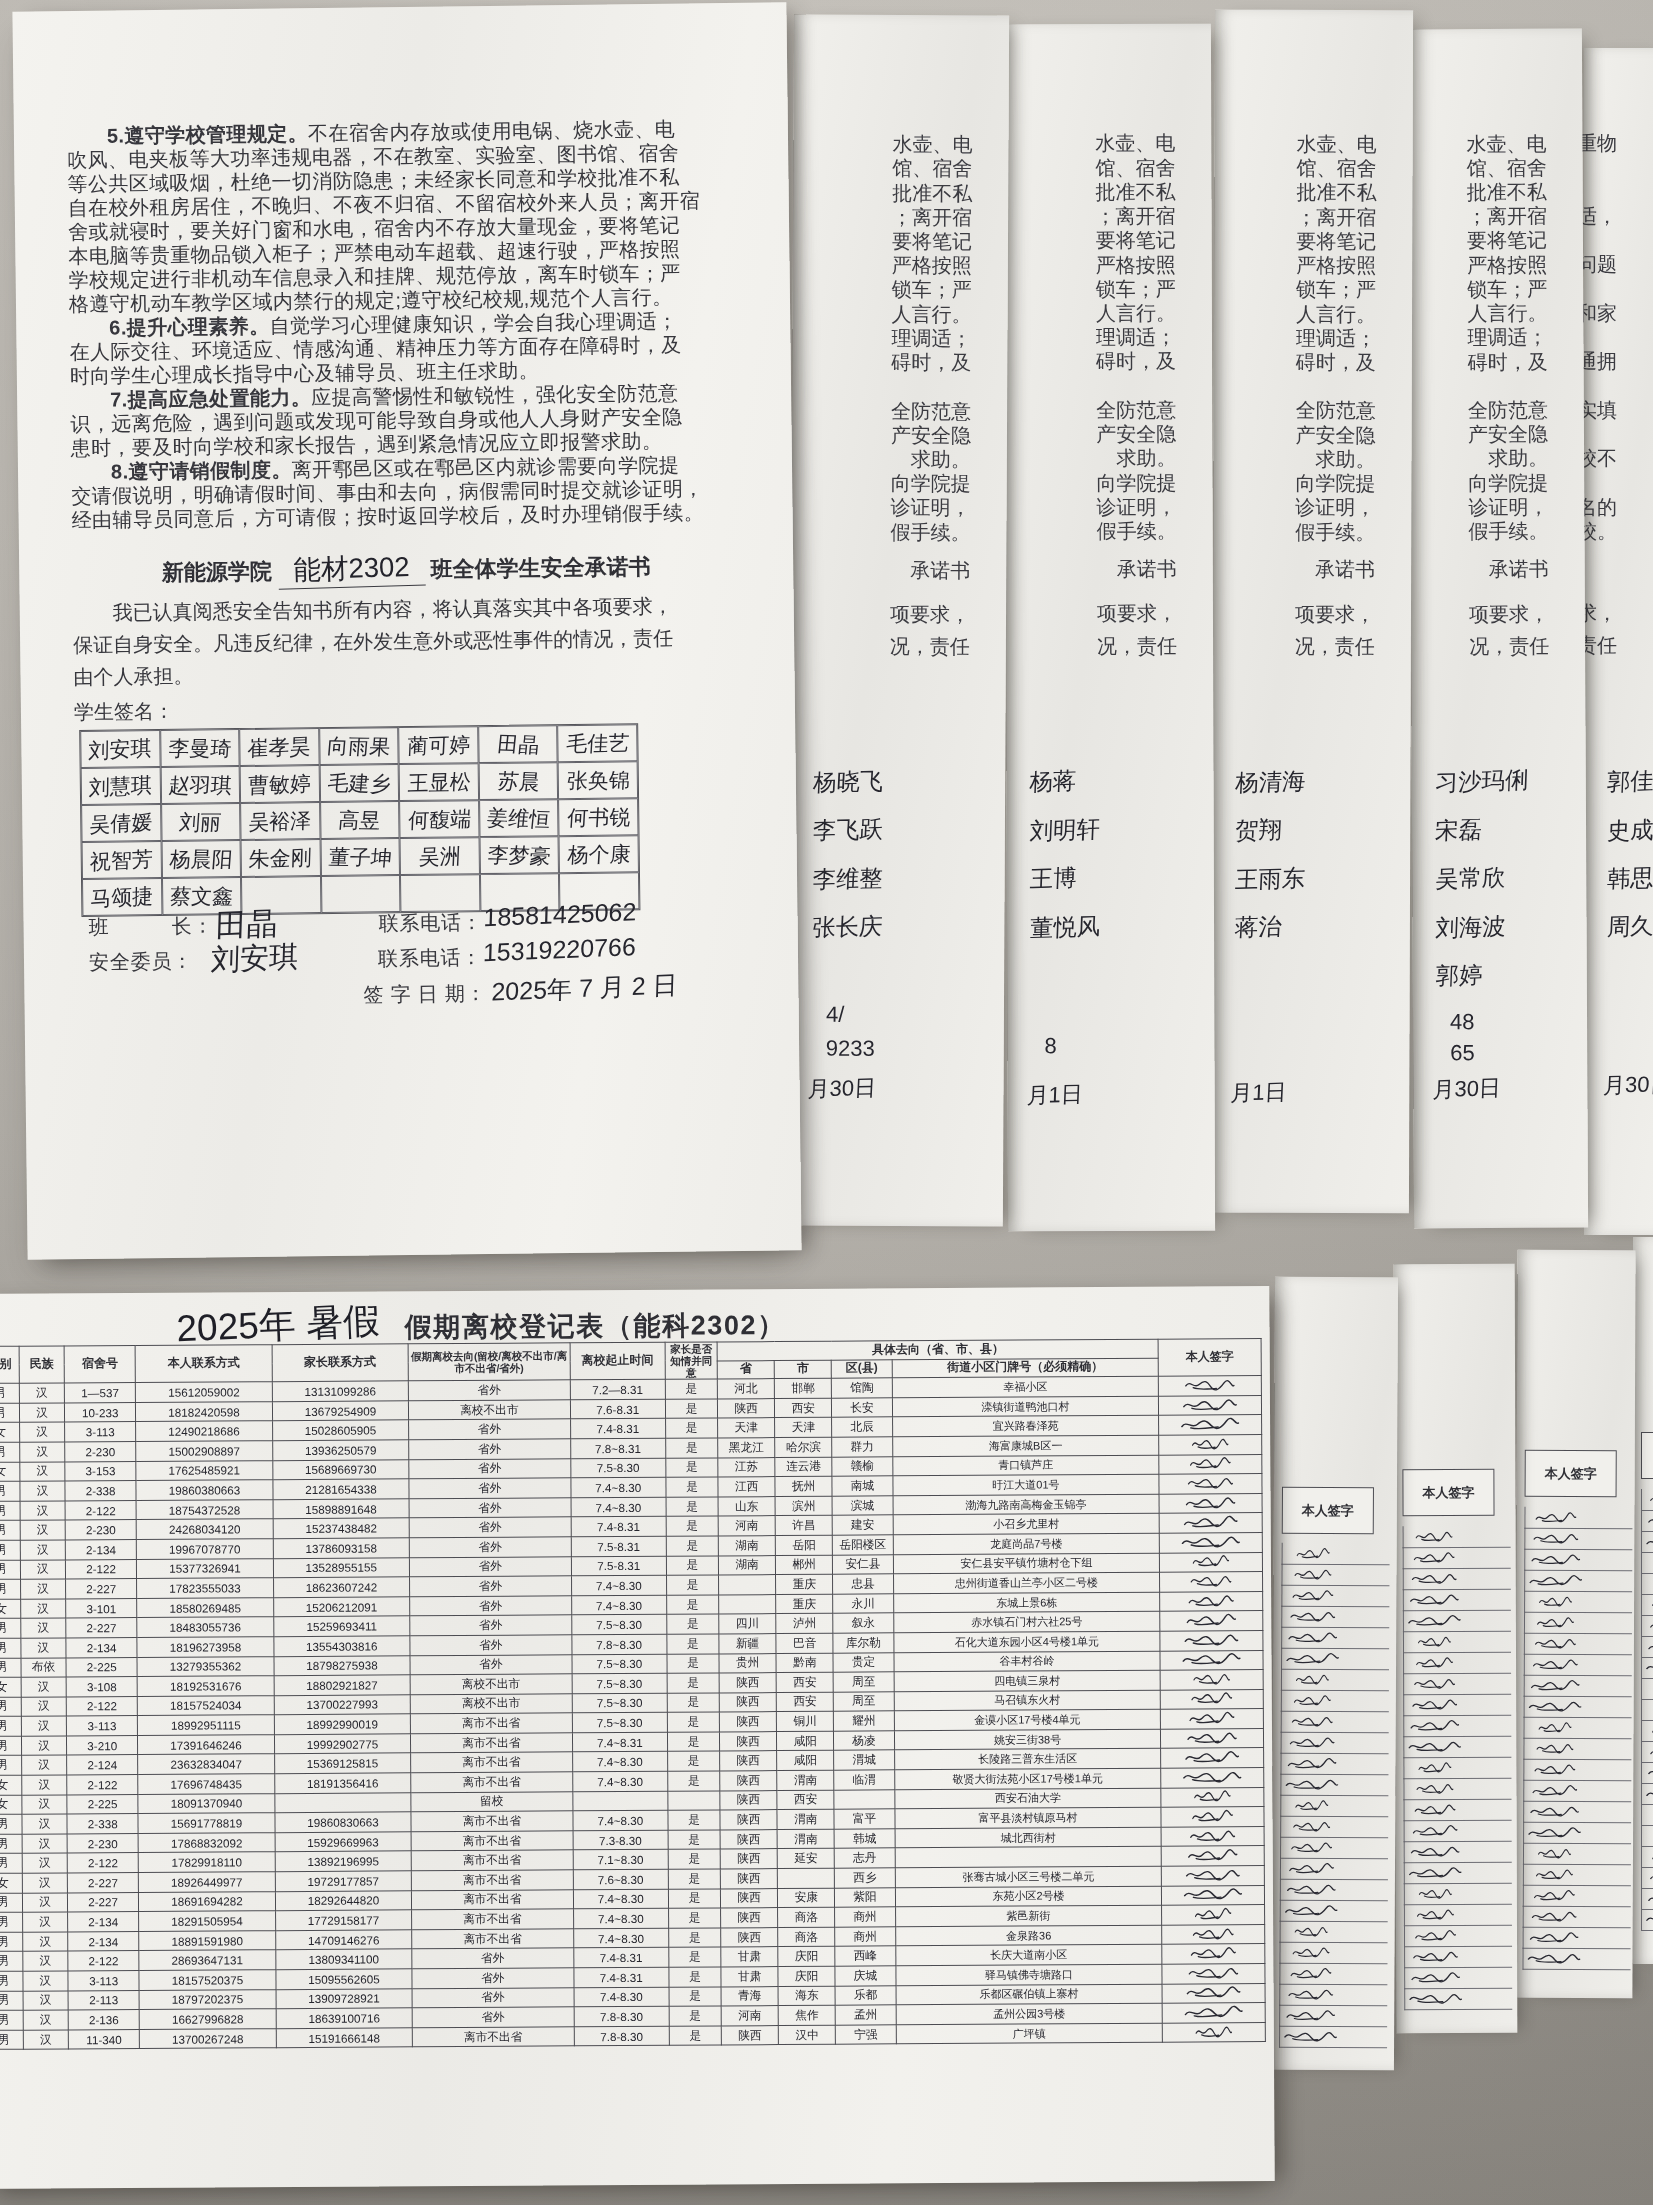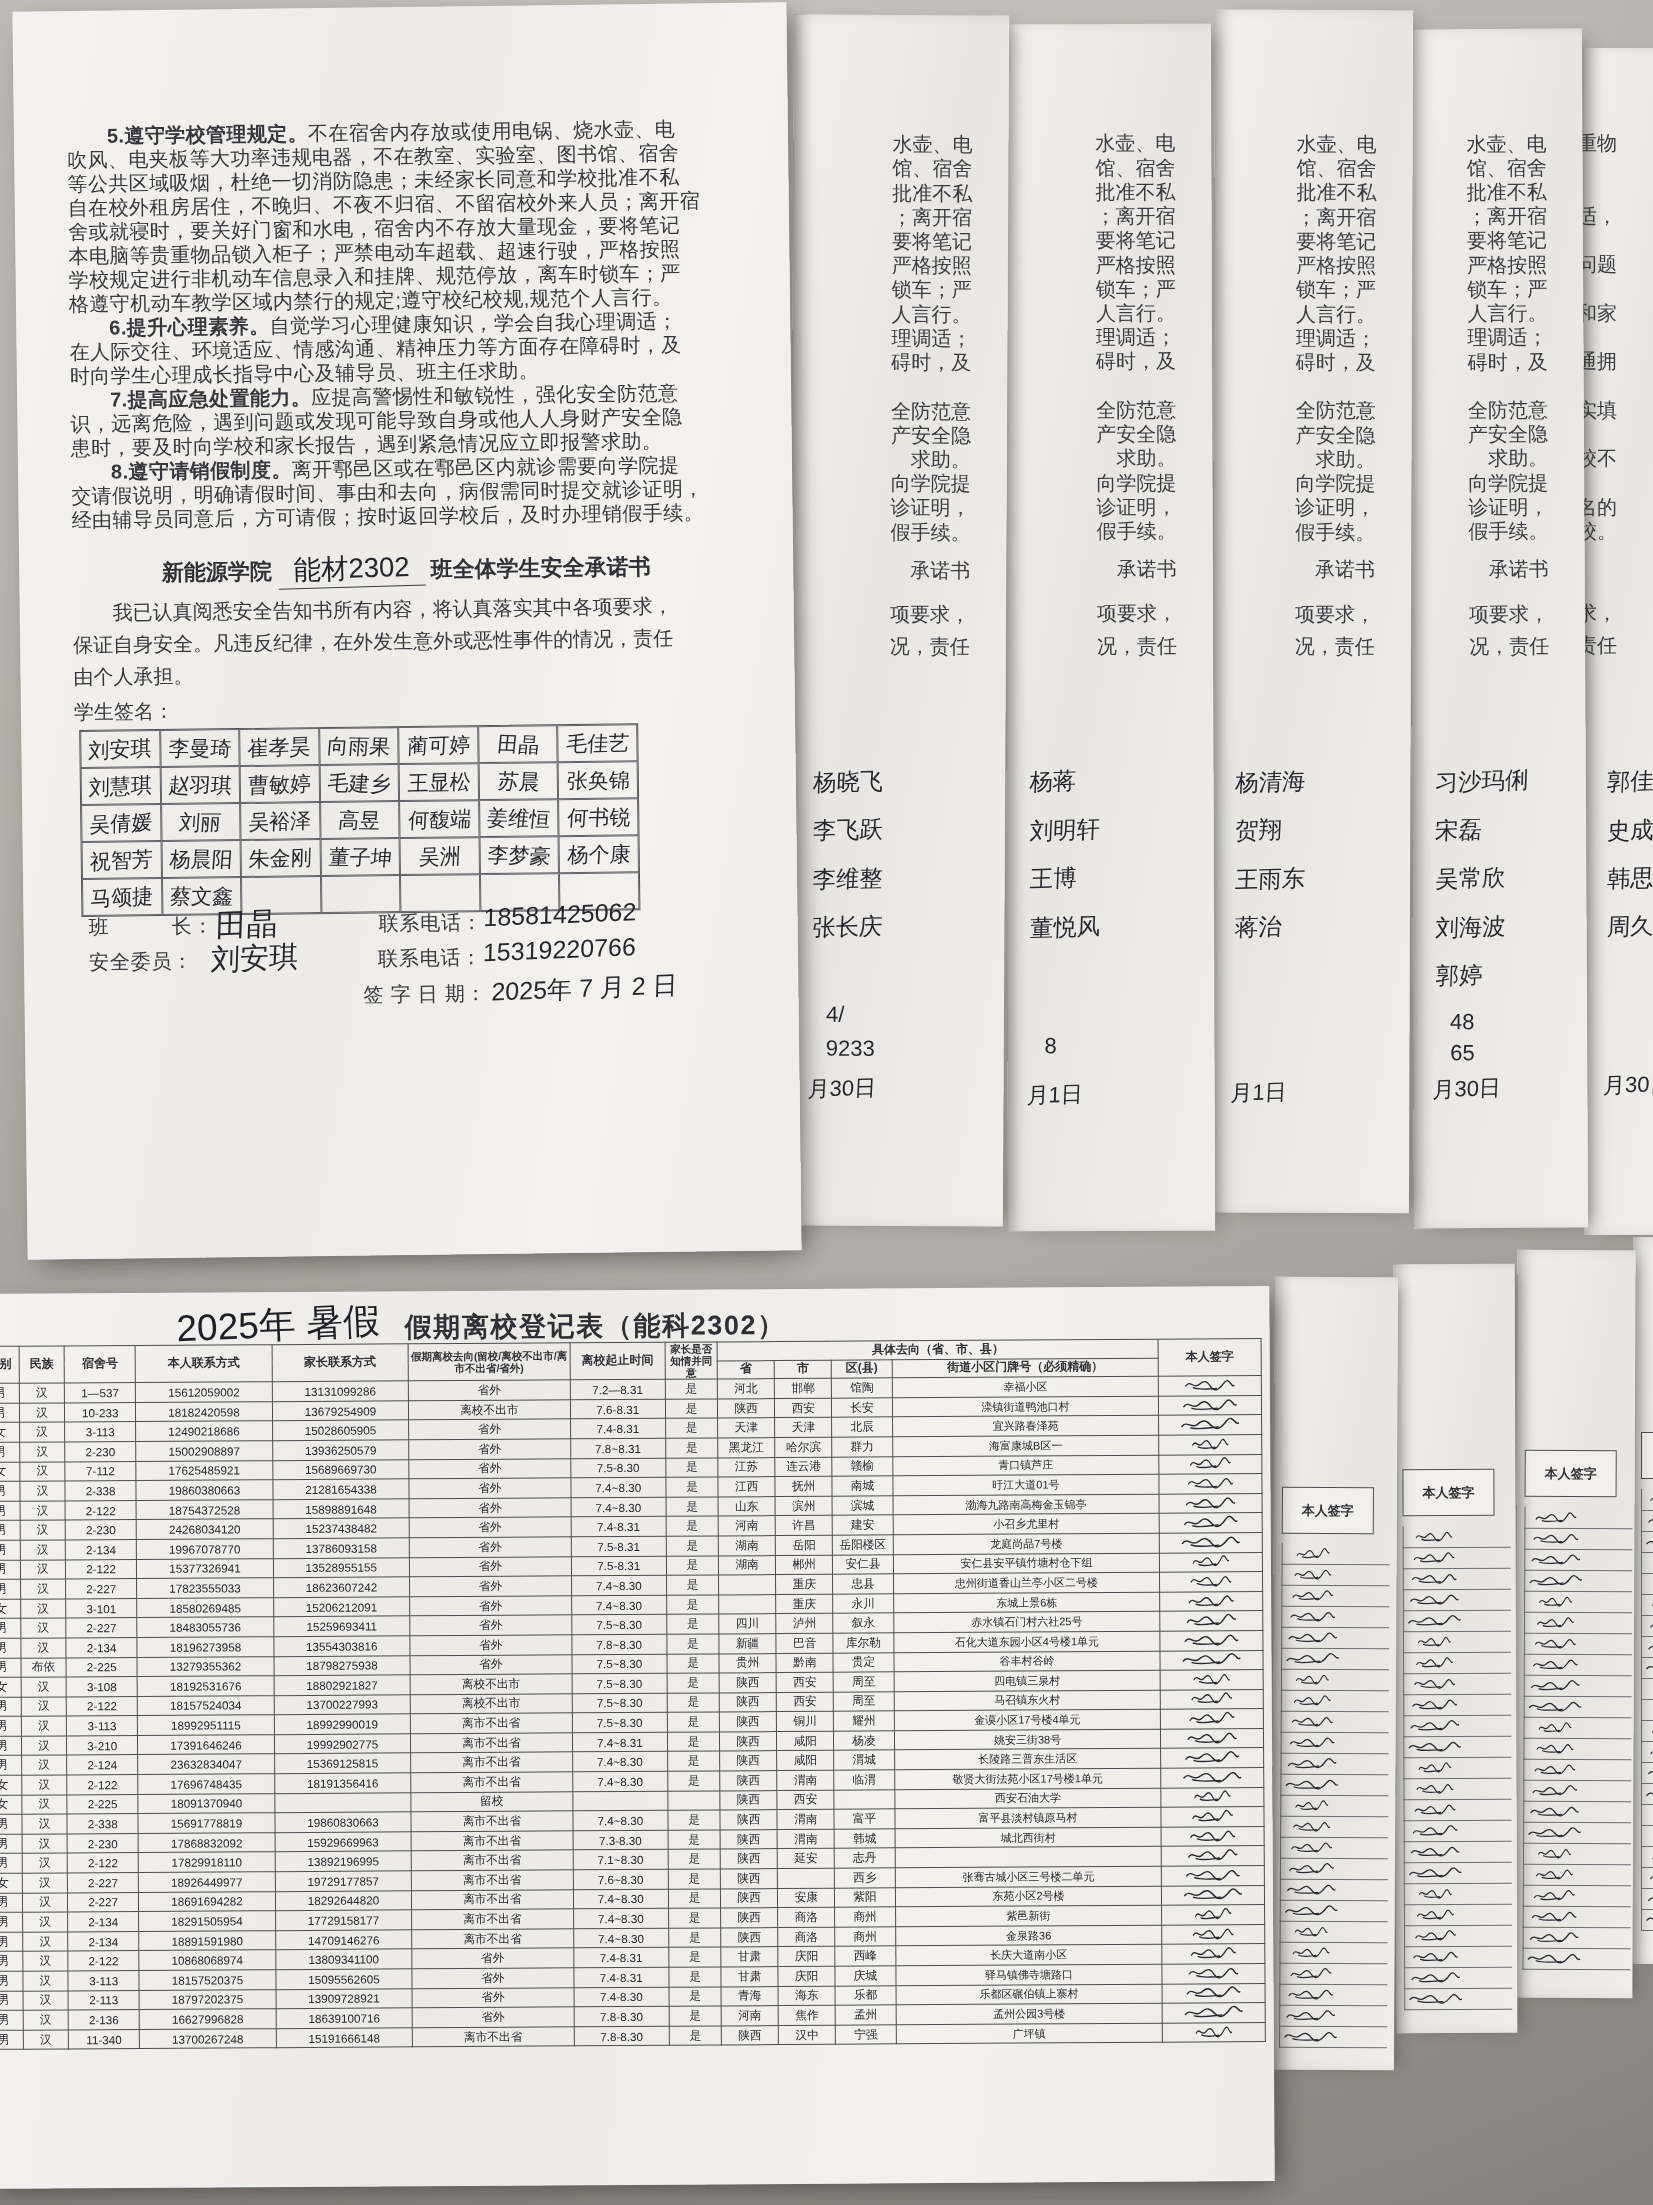--- a/index.html
+++ b/index.html
@@ -906,21 +906,21 @@
             <td class="hw">哈尔滨</td>
             <td class="hw">群力</td>
             <td class="hw addr">海富康城B区一</td>
             <td><svg class="sq" width="52" height="13" viewBox="0 0 64 16" style="transform:scaleX(0.75) rotate(1deg)">
                 <path d="M3 10 C8 2,13 14,19 8 S28 3,33 10 S43 14,49 5 S58 11,61 8 M12 12 C20 15,30 13,40 12" stroke="#2a2a33" stroke-width="1.7" fill="none" stroke-linecap="round"></path>
               </svg></td>
           </tr>
           <tr>
             <td class="hw" style="font-size: 12px;">女</td>
             <td class="hw">汉</td>
-            <td class="hw">7-112</td>
+            <td class="hw">3-153</td>
             <td class="hw">17625485921</td>
             <td class="hw">15689669730</td>
             <td class="hw">省外</td>
             <td class="hw">7.5-8.30</td>
             <td class="hw">是</td>
             <td class="hw">江苏</td>
             <td class="hw">连云港</td>
             <td class="hw">赣榆</td>
             <td class="hw addr">青口镇芦庄</td>
             <td><svg class="sq" width="52" height="13" viewBox="0 0 64 16" style="transform:scaleX(0.84) rotate(-1deg)">
@@ -1332,21 +1332,21 @@
             <td class="hw">商州</td>
             <td class="hw addr">金泉路36</td>
             <td><svg class="sq" width="52" height="13" viewBox="0 0 64 16" style="transform:scaleX(0.84) rotate(1deg)">
                 <path d="M3 10 C8 2,13 14,19 8 S28 3,33 10 S43 14,49 5 S58 11,61 8 M12 12 C20 15,30 13,40 12" stroke="#2a2a33" stroke-width="1.7" fill="none" stroke-linecap="round"></path>
               </svg></td>
           </tr>
           <tr>
             <td class="hw" style="font-size: 12px;">男</td>
             <td class="hw">汉</td>
             <td class="hw">2-122</td>
-            <td class="hw">10868068974</td>
+            <td class="hw">28693647131</td>
             <td class="hw">13809341100</td>
             <td class="hw">省外</td>
             <td class="hw">7.4-8.31</td>
             <td class="hw">是</td>
             <td class="hw">甘肃</td>
             <td class="hw">庆阳</td>
             <td class="hw">西峰</td>
             <td class="hw addr">长庆大道南小区</td>
             <td><svg class="sq" width="52" height="13" viewBox="0 0 64 16" style="transform:scaleX(0.93) rotate(-1deg)">
                 <path d="M3 10 C8 2,13 14,19 8 S28 3,33 10 S43 14,49 5 S58 11,61 8 M12 12 C20 15,30 13,40 12" stroke="#2a2a33" stroke-width="1.7" fill="none" stroke-linecap="round"></path>

